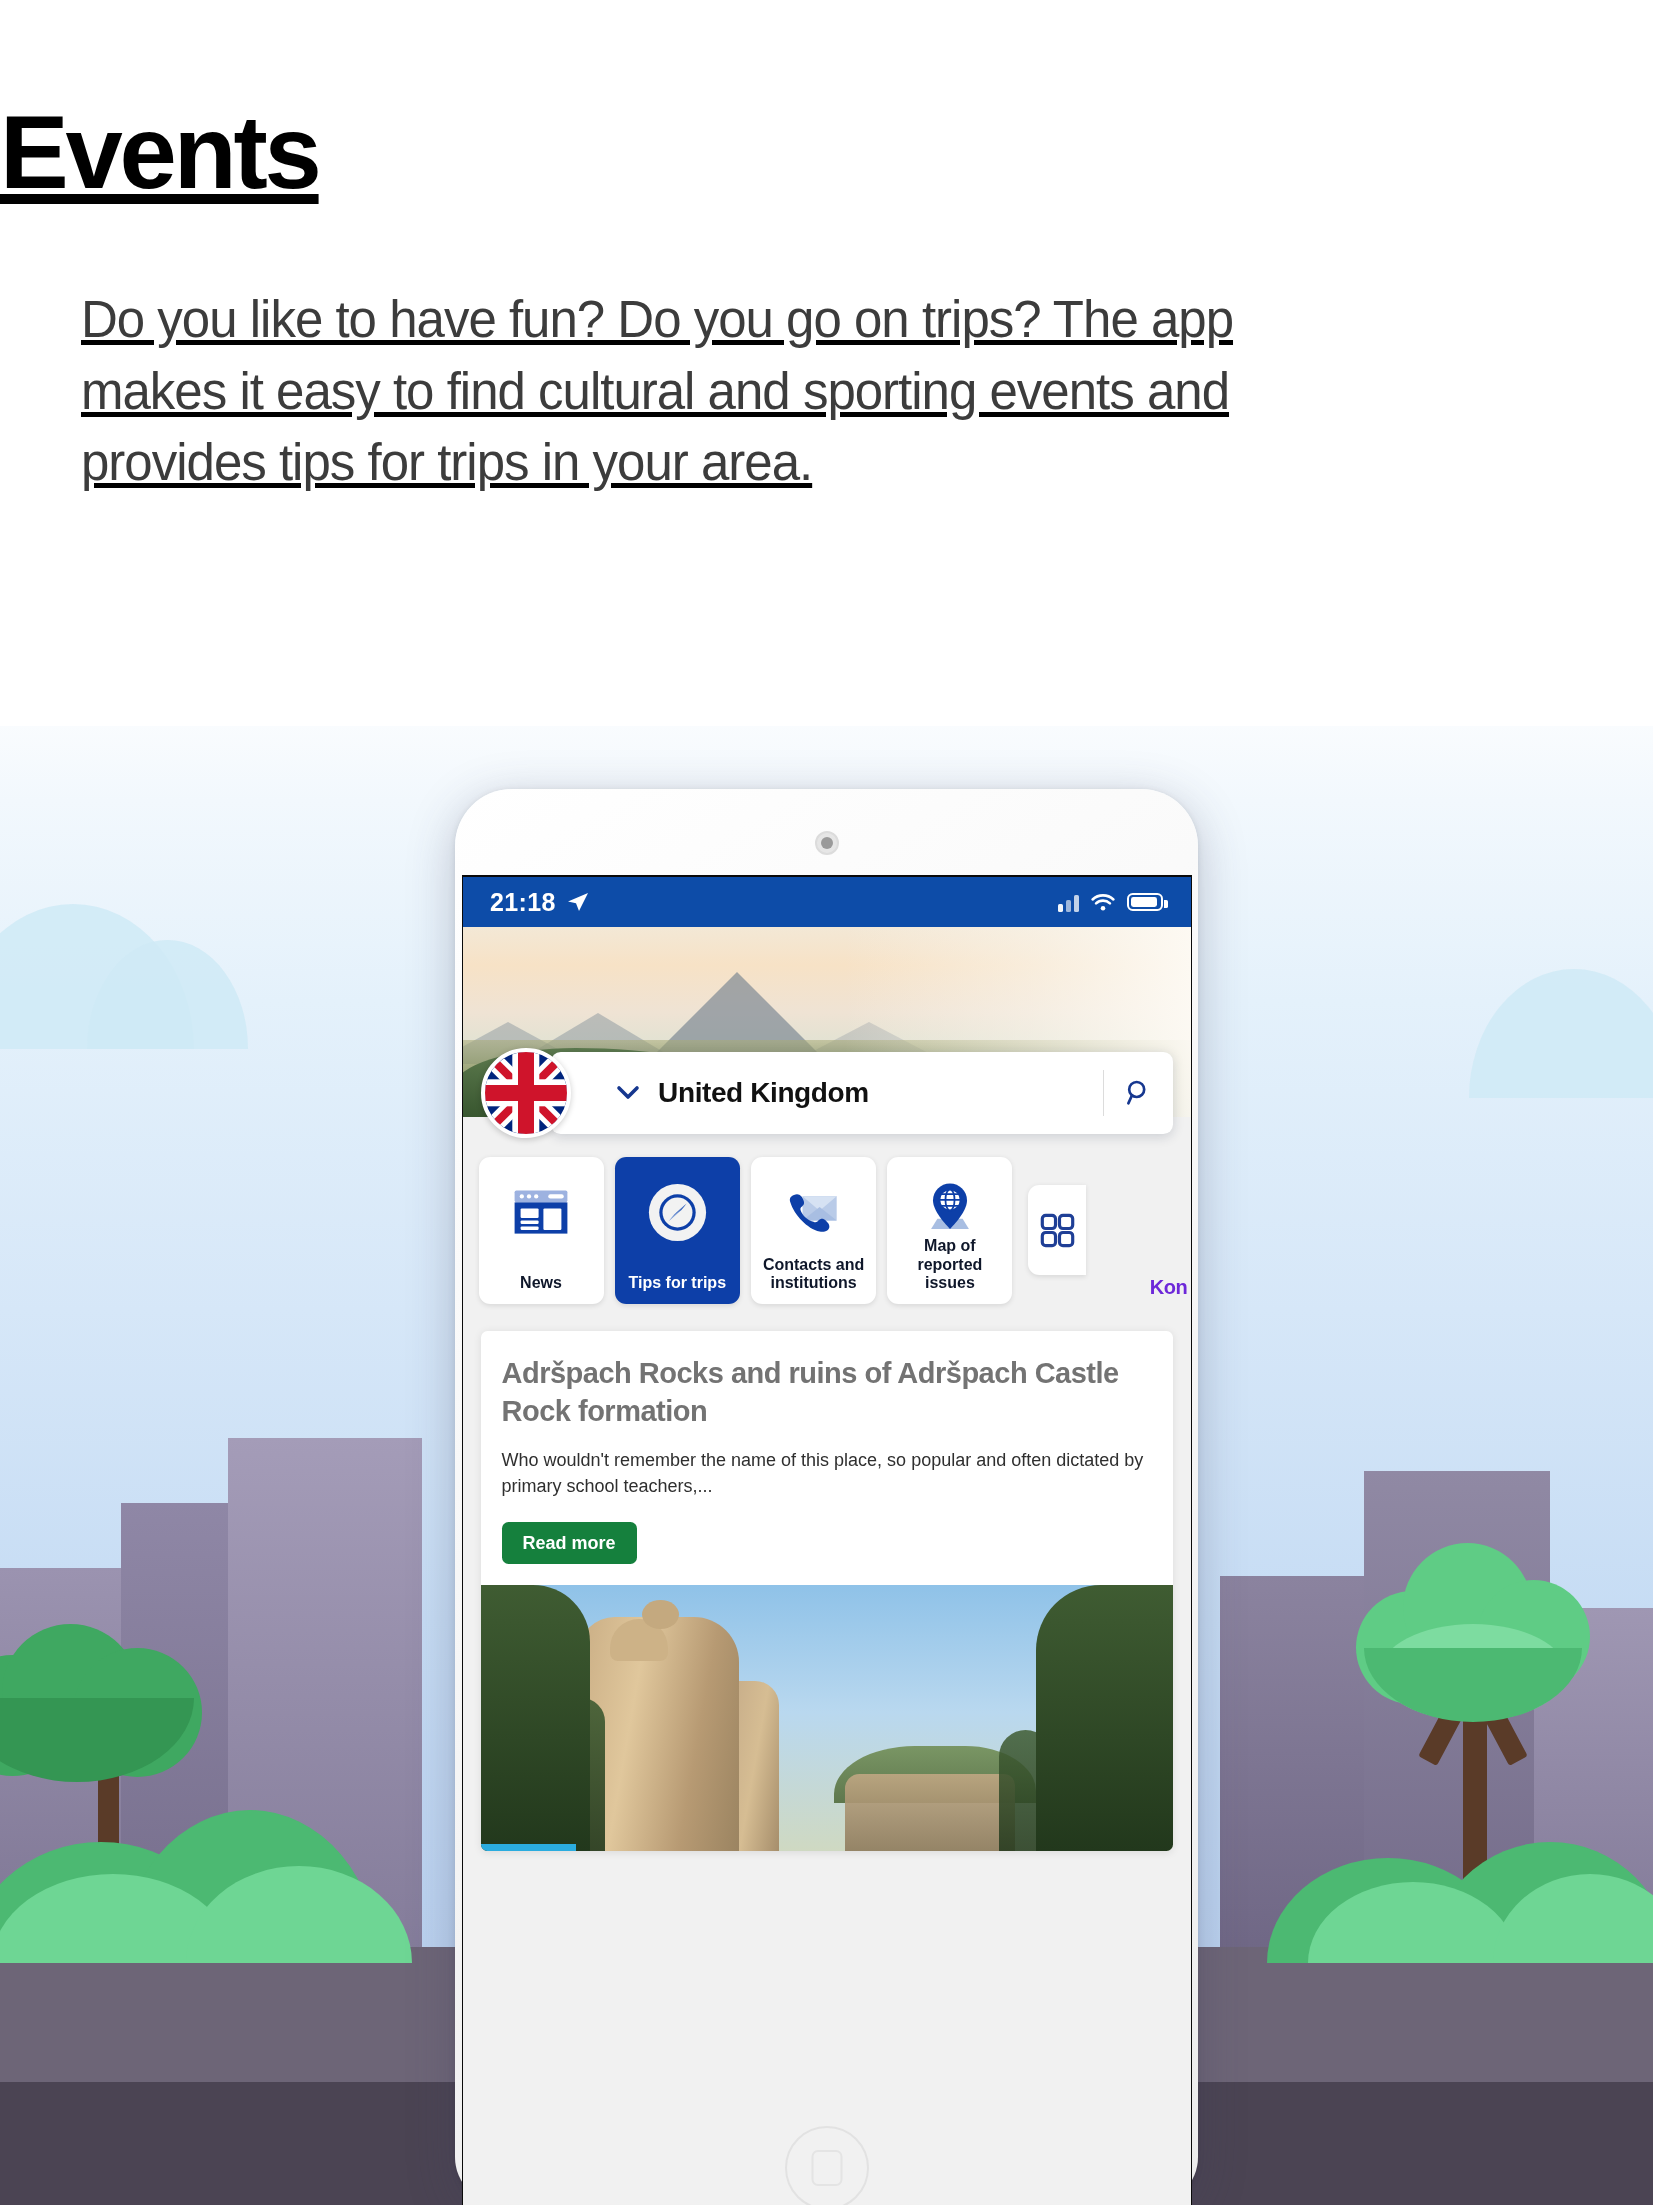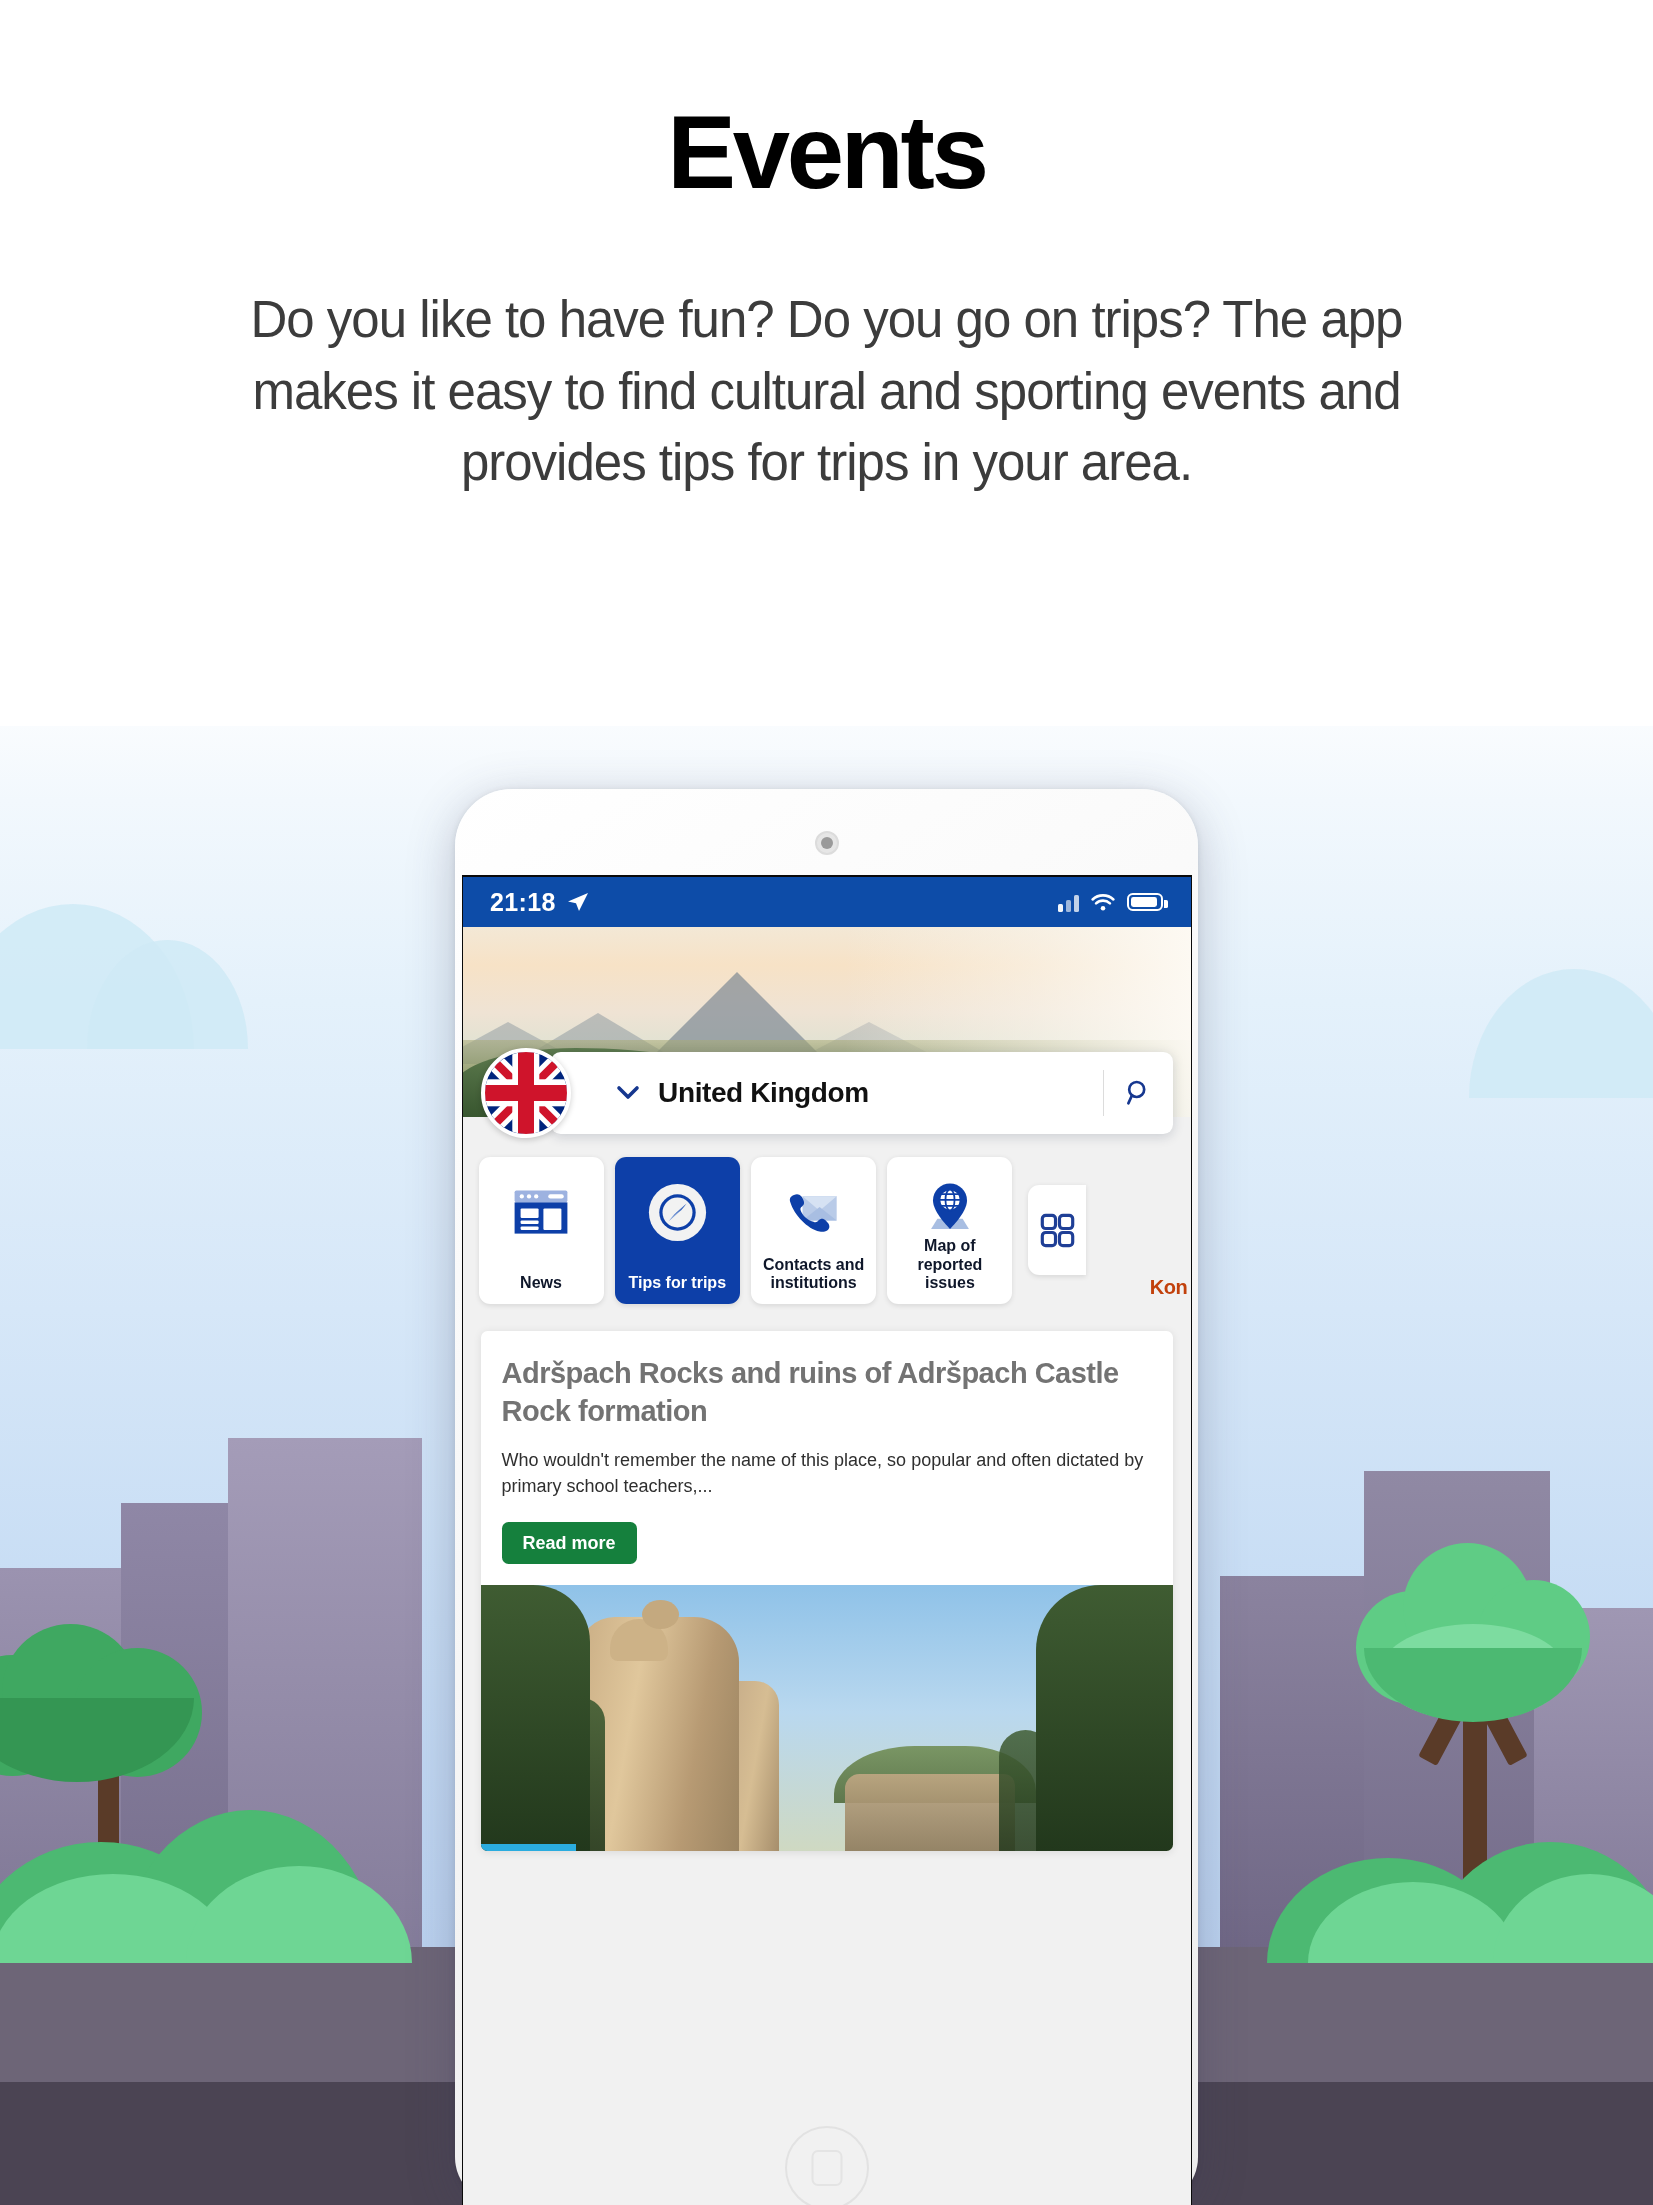--- a/index.html
+++ b/index.html
@@ -10,21 +10,22 @@
     position: relative;
     overflow: hidden;
   }
 
   
   .hero-text {
     position: absolute;
     top: 0; left: 0; width: 1653px; height: 726px;
     background: #ffffff;
     z-index: 40;
-    text-align: center;
+    text-align: left;
+    text-decoration: underline;
   }
   .headline {
     font-size: 103px;
     font-weight: 700;
     color: #000000;
     line-height: 1.12;
     letter-spacing: -3.2px;
     padding-top: 95px;
     font-family: "Liberation Sans", sans-serif;
   }
@@ -273,21 +274,21 @@
     color: #0f172a; text-align: center; line-height: 1.16;
   }
   .tile.active .tlabel { color: #fff; }
   .tile.peek {
     width: 58px; align-self: center; height: 90px;
     justify-content: center; padding: 0;
     border-radius: 11.3px 0 0 11.3px; margin-left: 4.8px;
   }
   .kon-ghost {
     position:absolute; right: 3.2px; bottom: 18px;
-    font-size: 20px; font-weight: 700; color: #c2410c; letter-spacing: -0.4px;
+    font-size: 20px; font-weight: 700; color: #6d28d9; letter-spacing: -0.4px;
   }
 
   
   .article {
     position: absolute; left: 18px; right: 18px; top: 454px;
     background: #fff; border-radius: 6.5px;
     box-shadow: 0 1.6px 8px rgba(0,0,0,.09);
     padding: 24px 21px 0;
     overflow: hidden;
   }

